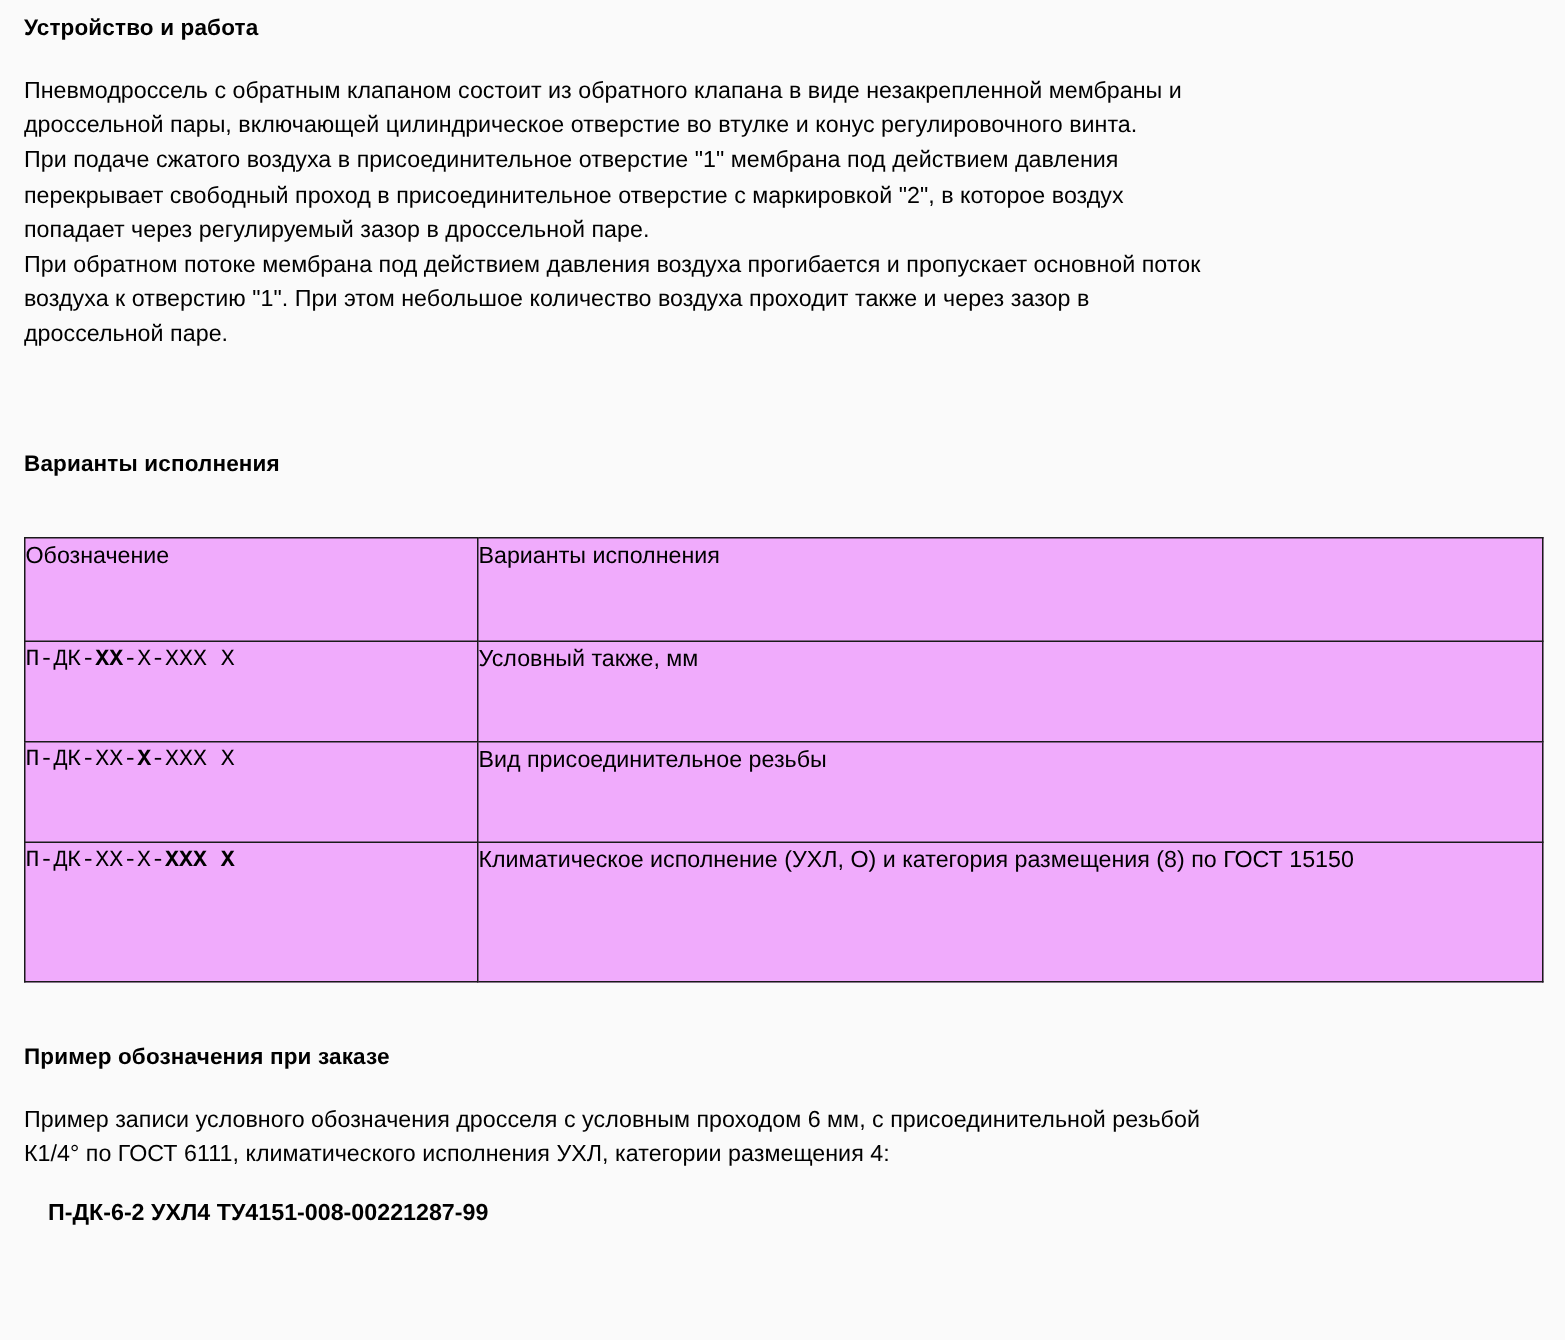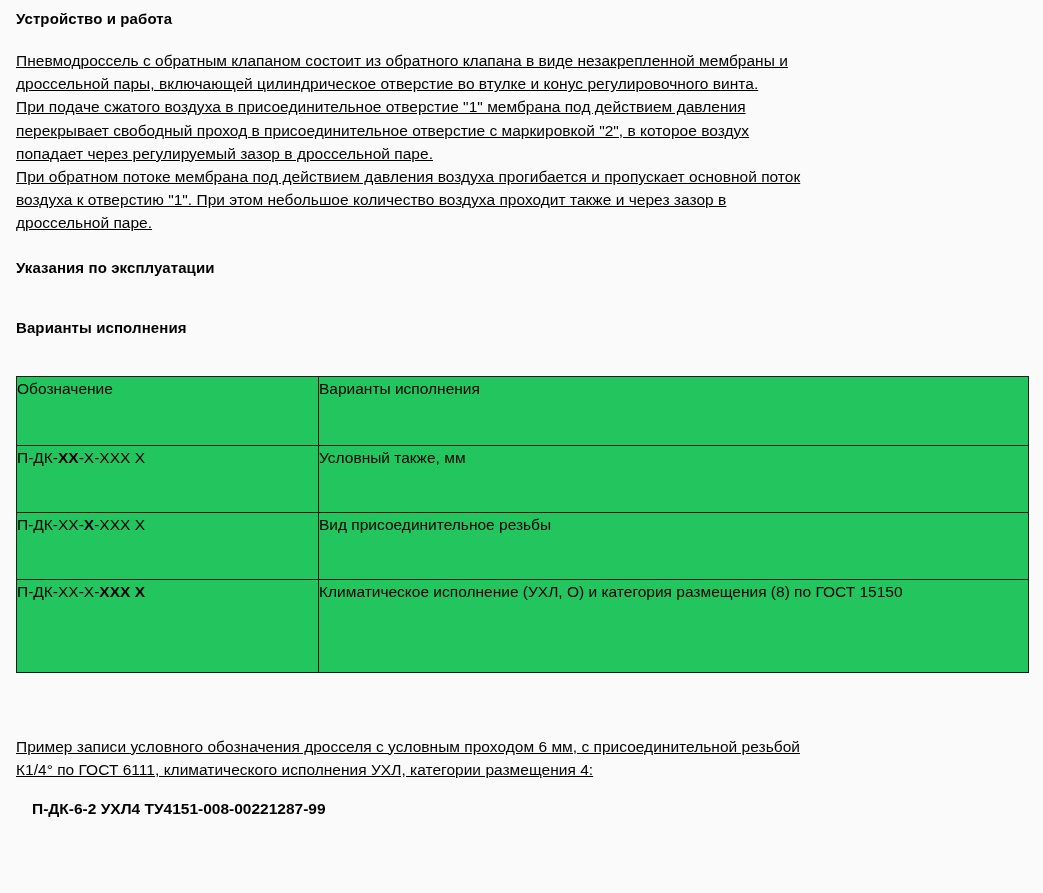--- a/index.html
+++ b/index.html
@@ -31,35 +31,34 @@
     letter-spacing: 0.1px;
   }
   p.body-text {
     font-size: 15.5px;
     font-weight: normal;
     line-height: 23.2px;
     margin: 0;
     padding: 0;
     white-space: pre-line;
     letter-spacing: 0.02px;
-    text-decoration: underline;
   }
   
   .sp-top       { height: 10px; }
   .sp-h-to-p    { height: 21px; }
   .sp-p-to-h    { height: 24px; }
   .sp-p-to-h-sm { height: 21px; }
   .sp-h-to-tbl  { height: 39px; }
   .sp-tbl-to-h  { height: 41px; }
 
   table.variants {
     border-collapse: collapse;
     width: 1012px;
     table-layout: fixed;
-    background: #22c55e;
+    background: #f0abfc;
   }
   table.variants td,
   table.variants th {
     border: 1px solid #1a1a1a;
     font-size: 15.5px;
     font-weight: normal;
     line-height: 23px;
     vertical-align: top;
     text-align: left;
     padding: 0;
@@ -71,20 +70,21 @@
   th.head-cell {
     height: 68px;
     text-align: center;
     vertical-align: middle;
     font-weight: normal;
   }
   td.desig-cell {
     height: 66px;
     padding: 18px 0 0 4px;
     white-space: nowrap;
+    font-family: Liberation Mono, monospace;
   }
   td.desig-cell.tall { height: 92px; }
   td.val-cell {
     padding: 18px 8px 0 3px;
   }
   td.val-cell.tall { height: 92px; }
   b.mark { font-weight: bold; }
 
   p.final-line {
     font-size: 15.5px;
@@ -109,21 +109,20 @@
 дроссельной пары, включающей цилиндрическое отверстие во втулке и конус регулировочного винта.
 При подаче сжатого воздуха в присоединительное отверстие "1" мембрана под действием давления
 перекрывает свободный проход в присоединительное отверстие с маркировкой "2", в которое воздух
 попадает через регулируемый зазор в дроссельной паре.
 При обратном потоке мембрана под действием давления воздуха прогибается и пропускает основной поток
 воздуха к отверстию "1". При этом небольшое количество воздуха проходит также и через зазор в
 дроссельной паре.</p>
 
   <div class="sp-p-to-h"></div>
 
-  <h2 class="section-heading">Указания по эксплуатации</h2>
 
   <div class="sp-h-to-p"></div>
 
 
   <div class="sp-p-to-h-sm"></div>
 
   <h2 class="section-heading">Варианты исполнения</h2>
 
   <div class="sp-h-to-tbl"></div>
 
@@ -149,20 +148,21 @@
       </tr>
       <tr>
         <td class="desig-cell tall"><span>П-ДК-ХХ-Х-</span><b class="mark">ХХХ Х</b><span></span></td>
         <td class="val-cell tall">Климатическое исполнение (УХЛ, О) и категория размещения (8) по ГОСТ 15150</td>
       </tr>
     </tbody>
   </table>
 
   <div class="sp-tbl-to-h"></div>
 
+  <h2 class="section-heading">Пример обозначения при заказе</h2>
 
   <div class="sp-h-to-p"></div>
 
   <p class="body-text">Пример записи условного обозначения дросселя с условным проходом 6 мм, с присоединительной резьбой
 К1/4° по ГОСТ 6111, климатического исполнения УХЛ, категории размещения 4:</p>
 
   <p class="final-line">П-ДК-6-2 УХЛ4 ТУ4151-008-00221287-99</p>
 
 </div>
 

